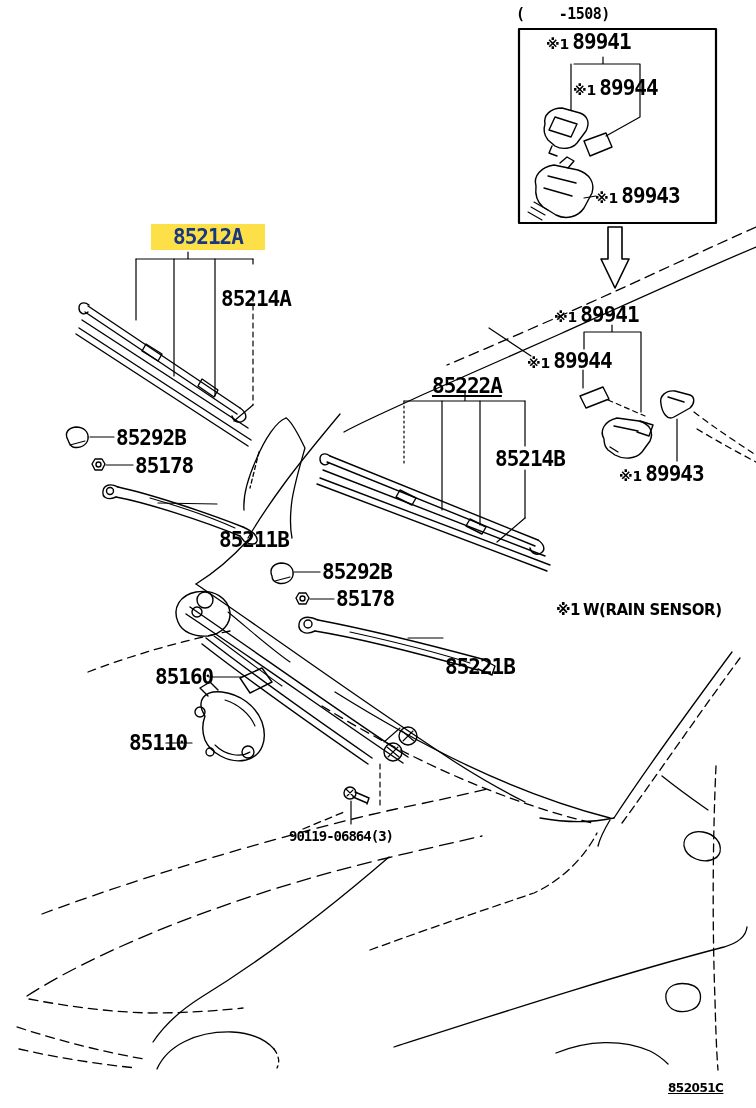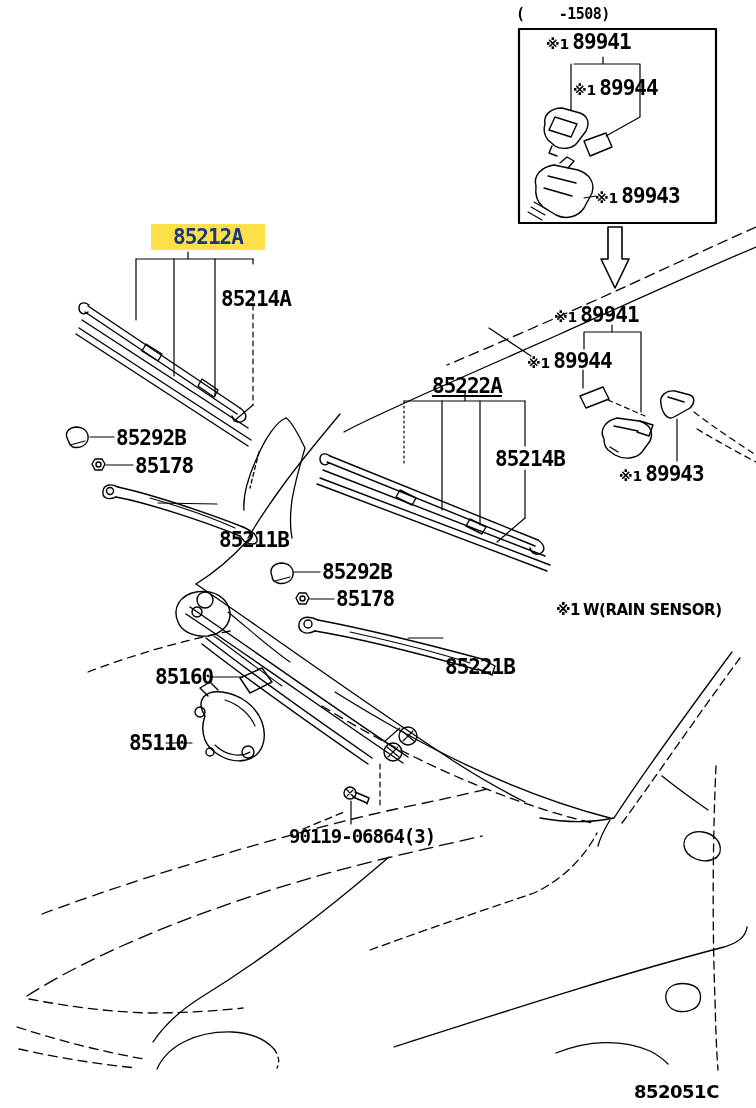--- a/index.html
+++ b/index.html
@@ -263,21 +263,21 @@
 </div>
 <div class="callout" style="left:445px;top:656px;">
   <span>85221B</span>
 </div>
 <div class="callout" style="left:155px;top:666px;">
   <span>85160</span>
 </div>
 <div class="callout" style="left:102px;top:732px;margin-left:27px;">
   <span>85110</span>
 </div>
-<div class="callout" style="left:289px;top:825px;font-size:19px;">
+<div class="callout" style="left:289px;top:825px;font-size:14px;">
   <span>90119-06864(3)</span>
 </div>
 
 <div class="callout" style="left:546px;top:31px;">
   <span class="pref">※1</span>
   <span>89941</span>
 </div>
 <div class="callout" style="left:573px;top:77px;">
   <span class="pref">※1</span>
   <span>89944</span>
@@ -287,17 +287,17 @@
   <span>89943</span>
 </div>
 
 <div class="smallnote mono" style="left:516px;top:5px;font-size:15px;">
   <span>(    -1508)</span>
 </div>
 <div class="smallnote" style="left:556px;top:601px;">
   <span>※1</span>
   <span>W(RAIN SENSOR)</span>
 </div>
-<div class="smallnote" style="left:634px;top:1081px;font-size:18px;">
+<div class="smallnote" style="left:668px;top:1081px;font-size:12px;text-decoration:underline;">
   <span>852051C</span>
 </div>
 
 </div>
 
 </body></html>

